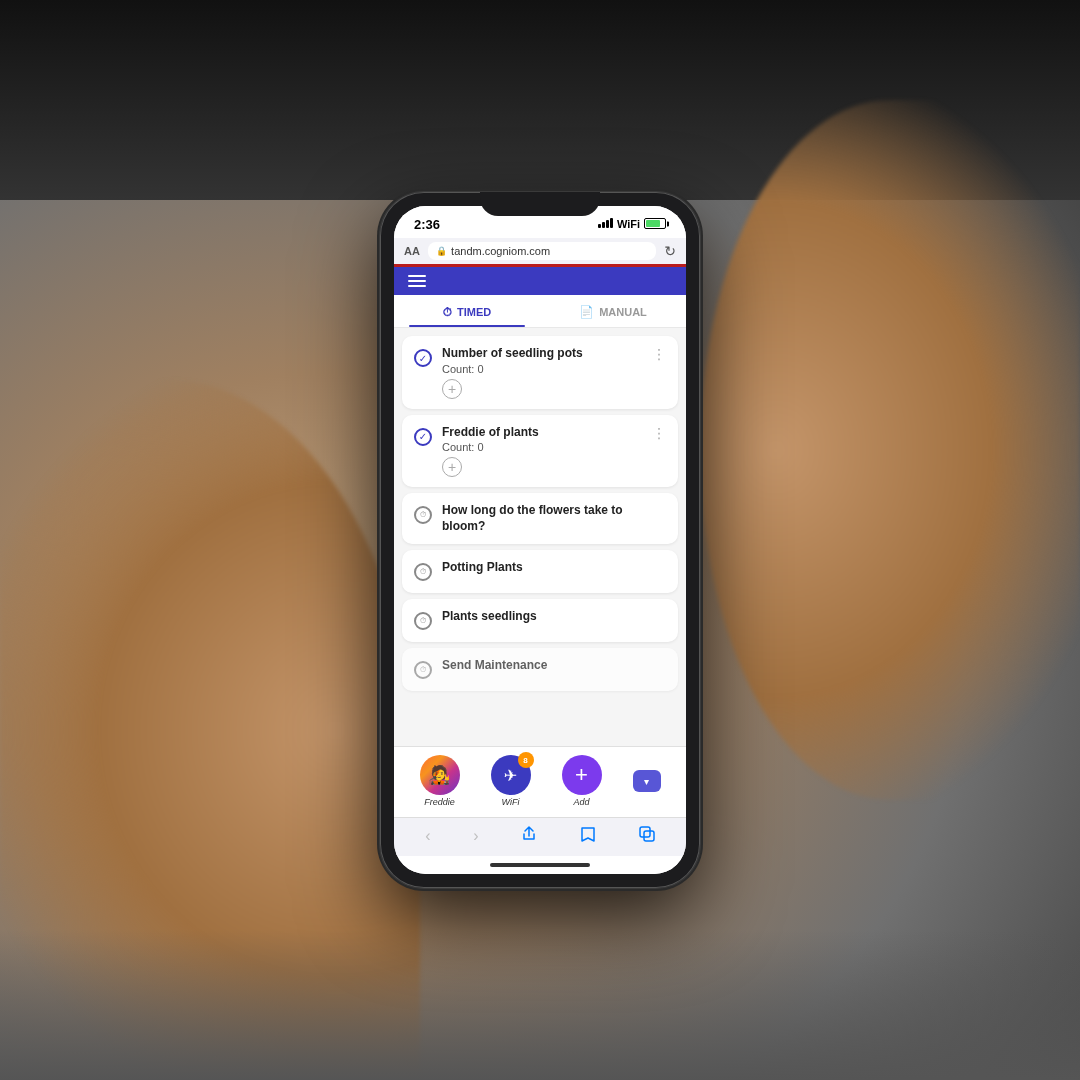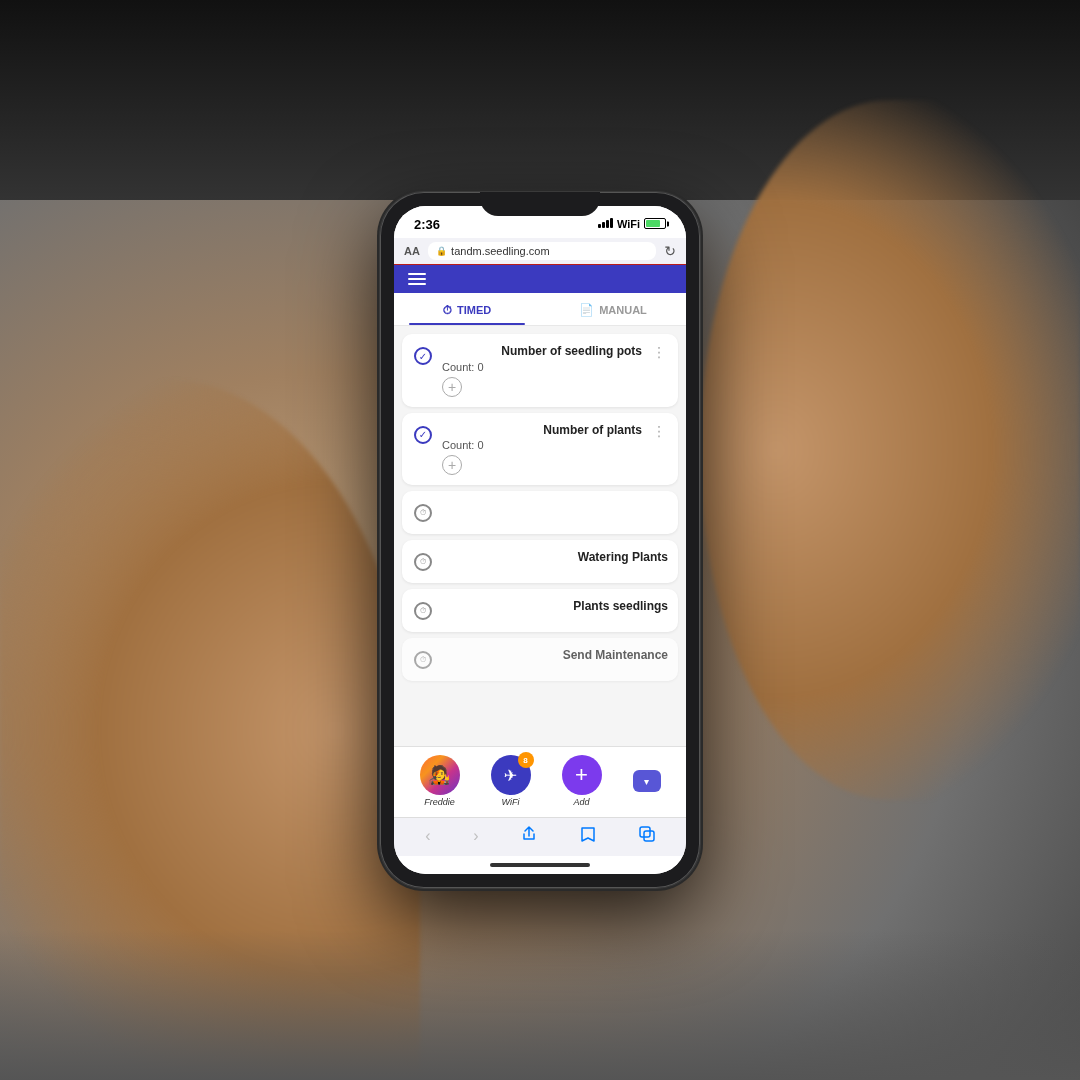--- a/index.html
+++ b/index.html
@@ -182,21 +182,21 @@
     }
 
     
     .browser-bar {
       display: flex;
       align-items: center;
       padding: 4px 10px;
       background: #f2f2f7;
       gap: 8px;
       flex-shrink: 0;
-      border-bottom: 1px solid #b91c1c;
+      border-bottom: 3px solid #b91c1c;
     }
 
     .browser-aa {
       font-size: 11px;
       font-weight: 600;
       color: #555;
     }
 
     .browser-url {
       flex: 1;
@@ -345,21 +345,20 @@
 
     .task-content {
       flex: 1;
     }
 
     .task-title {
       font-size: 12px;
       font-weight: 600;
       color: #222;
       line-height: 1.3;
-      text-align: right;
     }
 
     .task-subtitle {
       font-size: 11px;
       color: #555;
       margin-top: 1px;
     }
 
     .task-add-btn {
       width: 20px;
@@ -548,21 +547,21 @@
           <div class="battery">
             <div class="battery-fill"></div>
           </div>
         </div>
       </div>
 
       <div class="browser-bar">
         <span class="browser-aa">AA</span>
         <div class="browser-url">
           <span class="lock-icon">🔒</span>
-          <span>tandm.seedling.com</span>
+          <span>tandm.cogniom.com</span>
         </div>
         <span class="browser-reload">↻</span>
       </div>
 
       <div class="app-header">
         <div class="menu-icon">
           <span></span>
           <span></span>
           <span></span>
         </div>
@@ -593,41 +592,44 @@
           <div class="task-actions">
             <span class="task-more">⋮</span>
           </div>
         </div>
 
         <div class="task-card">
           <div class="task-icon">
             <div class="check-circle">✓</div>
           </div>
           <div class="task-content">
-            <div class="task-title">Number of plants</div>
+            <div class="task-title">Freddie of plants</div>
             <div class="task-subtitle">Count: 0</div>
             <div class="task-add-btn">+</div>
           </div>
           <div class="task-actions">
             <span class="task-more">⋮</span>
           </div>
         </div>
 
         <div class="task-card">
           <div class="task-icon">
             <div class="timer-circle">⏱</div>
           </div>
+          <div class="task-content">
+            <div class="task-title">How long do the flowers take to bloom?</div>
+          </div>
         </div>
 
         <div class="task-card">
           <div class="task-icon">
             <div class="timer-circle">⏱</div>
           </div>
           <div class="task-content">
-            <div class="task-title">Watering Plants</div>
+            <div class="task-title">Potting Plants</div>
           </div>
         </div>
 
         <div class="task-card">
           <div class="task-icon">
             <div class="timer-circle">⏱</div>
           </div>
           <div class="task-content">
             <div class="task-title">Plants seedlings</div>
           </div>

